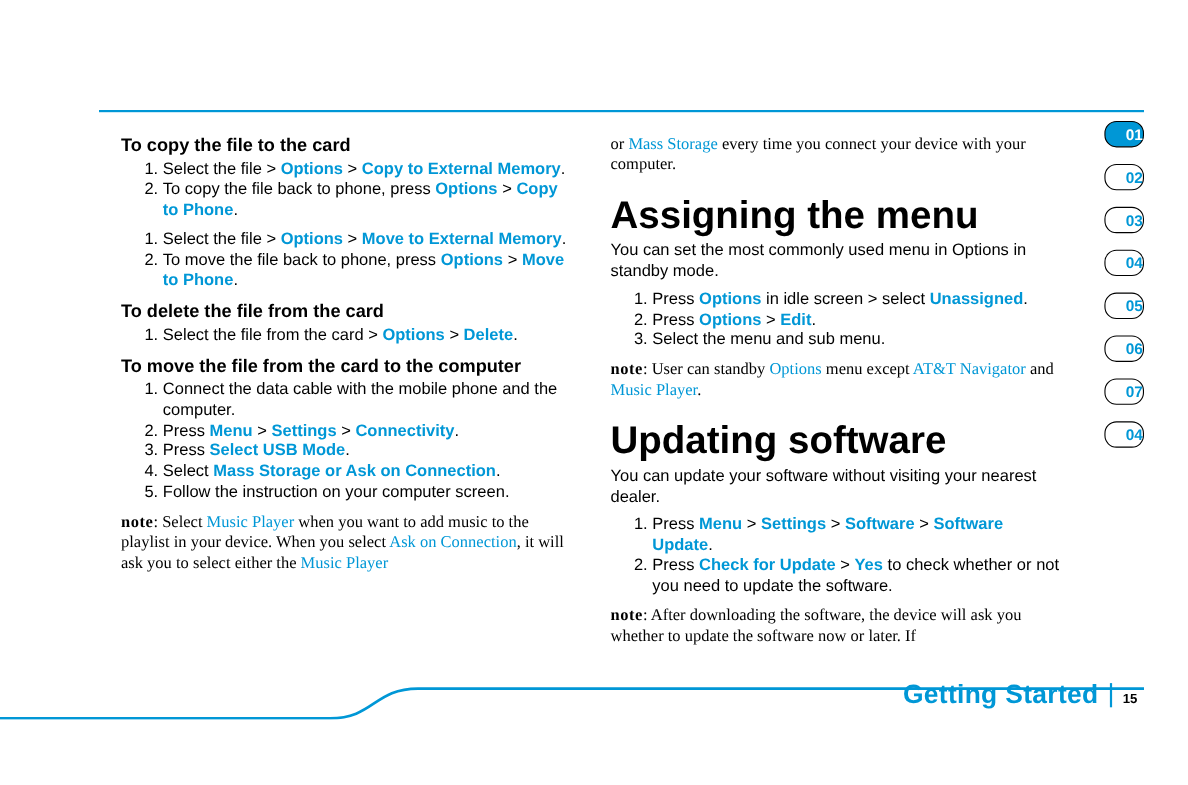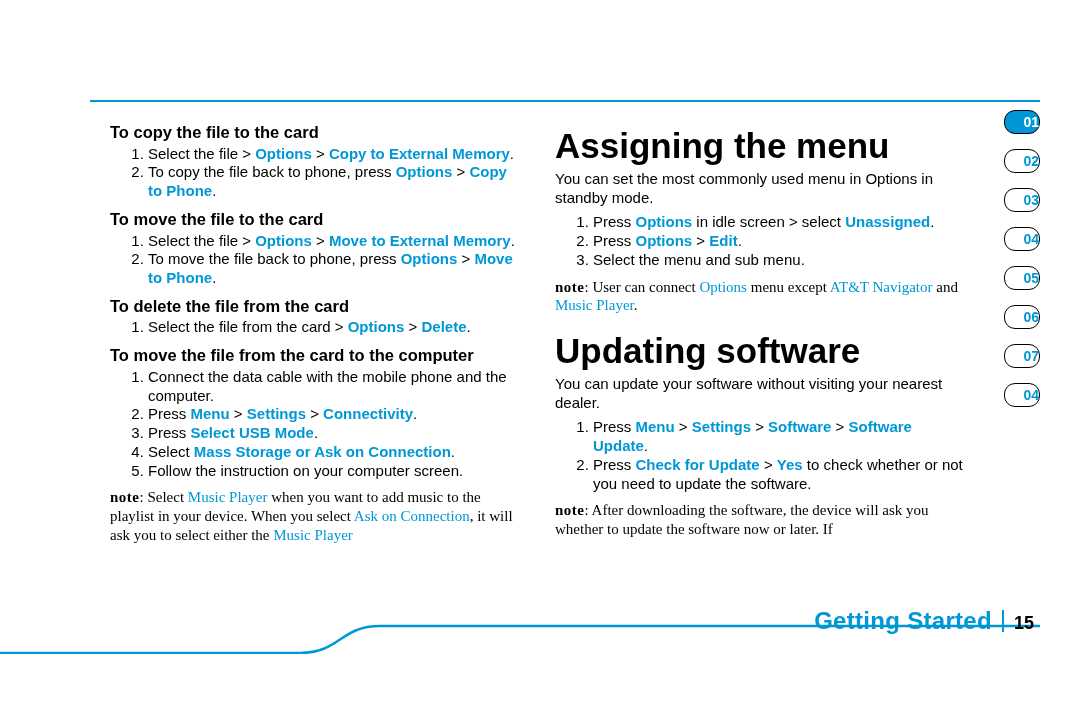--- a/index.html
+++ b/index.html
@@ -16,24 +16,24 @@
   .note-body{font-family:Georgia,'Times New Roman',serif;}
   .note-blue{color:#0097d6;font-family:Georgia,'Times New Roman',serif;}
   
   .tabs{position:absolute;top:110px;right:40px;width:36px;}
   .tab{height:22px;line-height:22px;text-align:right;font-weight:bold;font-size:14px;border:1px solid #000000;border-radius:11px;margin-bottom:15px;color:#0097d6;background:#fff;}
   .tab.active{background:#0097d6;color:#fff;}
   
   .footer-rule{position:absolute;left:0;right:40px;bottom:60px;height:28px;}
   .footer-rule .curve{position:absolute;left:0;right:0;bottom:0;height:40px;}
   .footer-rule svg{display:block;}
-  .footer-text{position:absolute;right:46px;bottom:79px;display:flex;align-items:baseline;gap:10px;}
+  .footer-text{position:absolute;right:46px;bottom:68px;display:flex;align-items:baseline;gap:10px;}
   .footer-title{color:#0097d6;font-weight:bold;font-size:24px;letter-spacing:0.3px;}
   .footer-bar{width:2px;height:22px;background:#0097d6;align-self:center;}
-  .page-num{font-weight:bold;font-size:18px;}
+  .page-num{font-weight:bold;font-size:12px;}
   .col-right-pad{padding-right:40px;}
   p{margin:2px 0 6px 0;}
   .first-para{margin-top:12px;}
 </style>
 </head>
 <body>
 
 <div class="page">
   <div class="top-rule"></div>
 
@@ -50,21 +50,20 @@
 
   <div class="columns">
 
     <div class="col">
       <div class="subhead first-para">To copy the file to the card</div>
       <ol>
         <li><span>Select the file &gt; </span><span class="blue">Options</span><span> &gt; </span><span class="blue">Copy to External Memory</span><span>.</span></li>
         <li><span>To copy the file back to phone, press </span><span class="blue">Options</span><span> &gt; </span><span class="blue">Copy to Phone</span><span>.</span></li>
       </ol>
 
-      <div class="subhead">To move the file to the card</div>
       <ol>
         <li><span>Select the file &gt; </span><span class="blue">Options</span><span> &gt; </span><span class="blue">Move to External Memory</span><span>.</span></li>
         <li><span>To move the file back to phone, press </span><span class="blue">Options</span><span> &gt; </span><span class="blue">Move to Phone</span><span>.</span></li>
       </ol>
 
       <div class="subhead">To delete the file from the card</div>
       <ol>
         <li><span>Select the file from the card &gt; </span><span class="blue">Options</span><span> &gt; </span><span class="blue">Delete</span><span>.</span></li>
       </ol>
 
@@ -76,30 +75,33 @@
         <li><span>Select </span><span class="blue">Mass Storage or Ask on Connection</span><span>.</span></li>
         <li>Follow the instruction on your computer screen.</li>
       </ol>
 
       <p>
         <span class="note-label">note</span><span class="note-body">: Select </span><span class="note-blue">Music Player</span><span class="note-body"> when you want to add music to the playlist in your device. When you select </span><span class="note-blue">Ask on Connection</span><span class="note-body">, it will ask you to select either the </span><span class="note-blue">Music Player</span>
       </p>
     </div>
 
     <div class="col col-right-pad">
+      <p class="first-line" style="margin-top:12px;">
+        <span class="note-body">or </span><span class="note-blue">Mass Storage</span><span class="note-body"> every time you connect your device with your computer.</span>
+      </p>
 
       <div class="h1">Assigning the menu</div>
       <p>You can set the most commonly used menu in Options in standby mode.</p>
       <ol>
         <li><span>Press </span><span class="blue">Options</span><span> in idle screen &gt; select </span><span class="blue">Unassigned</span><span>.</span></li>
         <li><span>Press </span><span class="blue">Options</span><span> &gt; </span><span class="blue">Edit</span><span>.</span></li>
         <li>Select the menu and sub menu.</li>
       </ol>
       <p>
-        <span class="note-label">note</span><span class="note-body">: User can connect </span><span class="note-blue">Options</span><span class="note-body"> menu except </span><span class="note-blue">AT&amp;T Navigator</span><span class="note-body"> and </span><span class="note-blue">Music Player</span><span class="note-body">.</span>
+        <span class="note-label">note</span><span class="note-body">: User can standby </span><span class="note-blue">Options</span><span class="note-body"> menu except </span><span class="note-blue">AT&amp;T Navigator</span><span class="note-body"> and </span><span class="note-blue">Music Player</span><span class="note-body">.</span>
       </p>
 
       <div class="h1">Updating software</div>
       <p>You can update your software without visiting your nearest dealer.</p>
       <ol>
         <li><span>Press </span><span class="blue">Menu</span><span> &gt; </span><span class="blue">Settings</span><span> &gt; </span><span class="blue">Software</span><span> &gt; </span><span class="blue">Software Update</span><span>.</span></li>
         <li><span>Press </span><span class="blue">Check for Update</span><span> &gt; </span><span class="blue">Yes</span><span> to check whether or not you need to update the software.</span></li>
       </ol>
       <p>
         <span class="note-label">note</span><span class="note-body">: After downloading the software, the device will ask you whether to update the software now or later. If</span>

